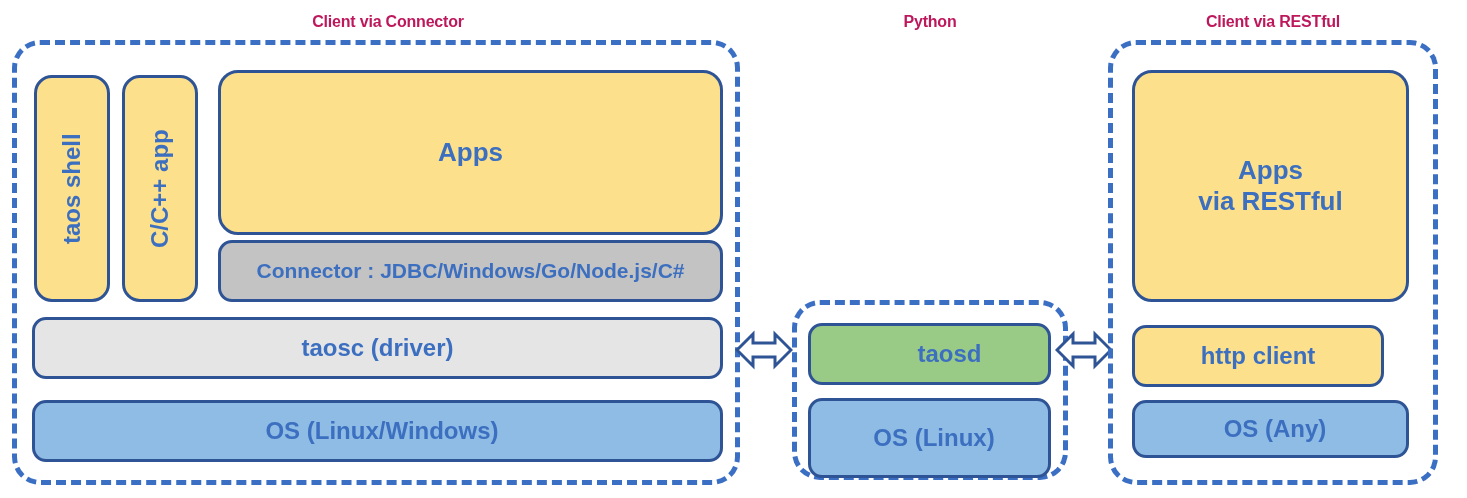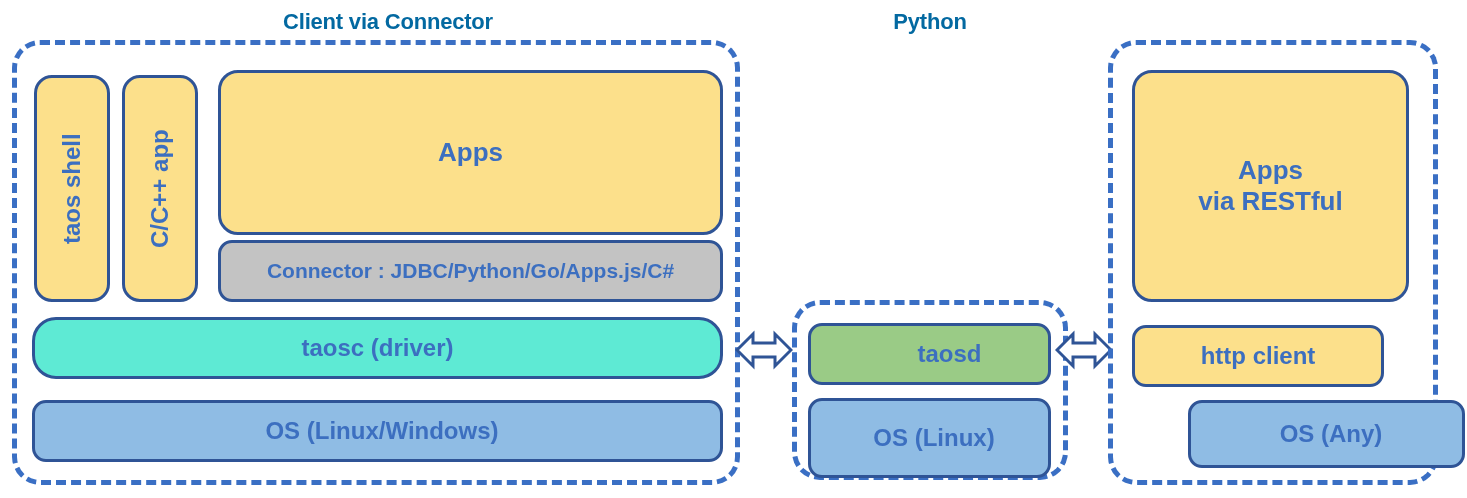--- a/index.html
+++ b/index.html
@@ -14,23 +14,23 @@
     position: relative;
     width: 1467px;
     height: 498px;
     background: #ffffff;
     overflow: hidden;
   }
 
   
   .panel-title {
     position: absolute;
-    color: #0369a1;
+    color: #be185d;
     font-weight: bold;
-    font-size: 22px;
+    font-size: 16px;
     line-height: 28px;
     text-align: center;
     white-space: nowrap;
     letter-spacing: -0.2px;
   }
 
   
   .dashed-panel {
     position: absolute;
     border: 5px dashed #3A6FC4;
@@ -47,21 +47,21 @@
     border-radius: 14px;
     color: #3C6FC0;
     font-weight: bold;
     display: flex;
     align-items: center;
     justify-content: center;
     text-align: center;
     line-height: 1.18;
   }
   .box.yellow { background: #FCE08B; }
-  .box.orange { background: #5eead4; border-radius: 24px; }
+  .box.orange { background: #e5e5e5; }
   .box.blue   { background: #8FBCE4; padding-left: 9px; }
   .box.green  { background: #9ACB86; }
   .box.gray   { background: #C3C3C3; }
 
   .box.vertical {
     writing-mode: vertical-rl;
     transform: rotate(180deg);
     border-radius: 18px;
   }
 
@@ -77,30 +77,31 @@
 </style>
 </head>
 <body>
 
 <div id="canvas">
 
   <div class="panel-title" style="left:238px; top:8px; width:300px;">Client via Connector</div>
 
   <div class="panel-title" style="left:830px; top:8px; width:200px;">Python</div>
 
+  <div class="panel-title" style="left:1128px; top:8px; width:290px;">Client via RESTful</div>
 
   <div class="dashed-panel" style="left:12px; top:40px; width:728px; height:445px;"></div>
 
   <div class="box yellow vertical fs-24" style="left:34px; top:75px; width:76px; height:227px;">taos shell</div>
 
   <div class="box yellow vertical fs-24" style="left:122px; top:75px; width:76px; height:227px;">C/C++ app</div>
 
   <div class="box yellow fs-26" style="left:218px; top:70px; width:505px; height:165px; border-radius:20px;">Apps</div>
 
-  <div class="box gray fs-21" style="left:218px; top:240px; width:505px; height:62px;">Connector : JDBC/Python/Go/Apps.js/C#</div>
+  <div class="box gray fs-21" style="left:218px; top:240px; width:505px; height:62px;">Connector : JDBC/Windows/Go/Node.js/C#</div>
 
   <div class="box orange fs-24" style="left:32px; top:317px; width:691px; height:62px;">taosc (driver)</div>
 
   <div class="box blue fs-24" style="left:32px; top:400px; width:691px; height:62px;">OS (Linux/Windows)</div>
 
   <div class="arrow" style="left:735px; top:327px;">
     <svg width="58" height="46" viewBox="0 0 58 46">
       <polygon points="2,23 18,7 18,16 40,16 40,7 56,23 40,39 40,30 18,30 18,39" fill="#ffffff" stroke="#2F5496" stroke-width="3" stroke-linejoin="miter"></polygon>
     </svg>
   </div>
@@ -121,15 +122,15 @@
 
   <div class="box yellow fs-26" style="left:1132px; top:70px; width:277px; height:232px; border-radius:20px;">
     <div>
       <div>Apps</div>
       <div>via RESTful</div>
     </div>
   </div>
 
   <div class="box yellow fs-24" style="left:1132px; top:325px; width:252px; height:62px;">http client</div>
 
-  <div class="box blue fs-24" style="left:1188px; top:400px; width:277px; height:68px;">OS (Any)</div>
+  <div class="box blue fs-24" style="left:1132px; top:400px; width:277px; height:58px;">OS (Any)</div>
 
 </div>
 
 </body></html>

